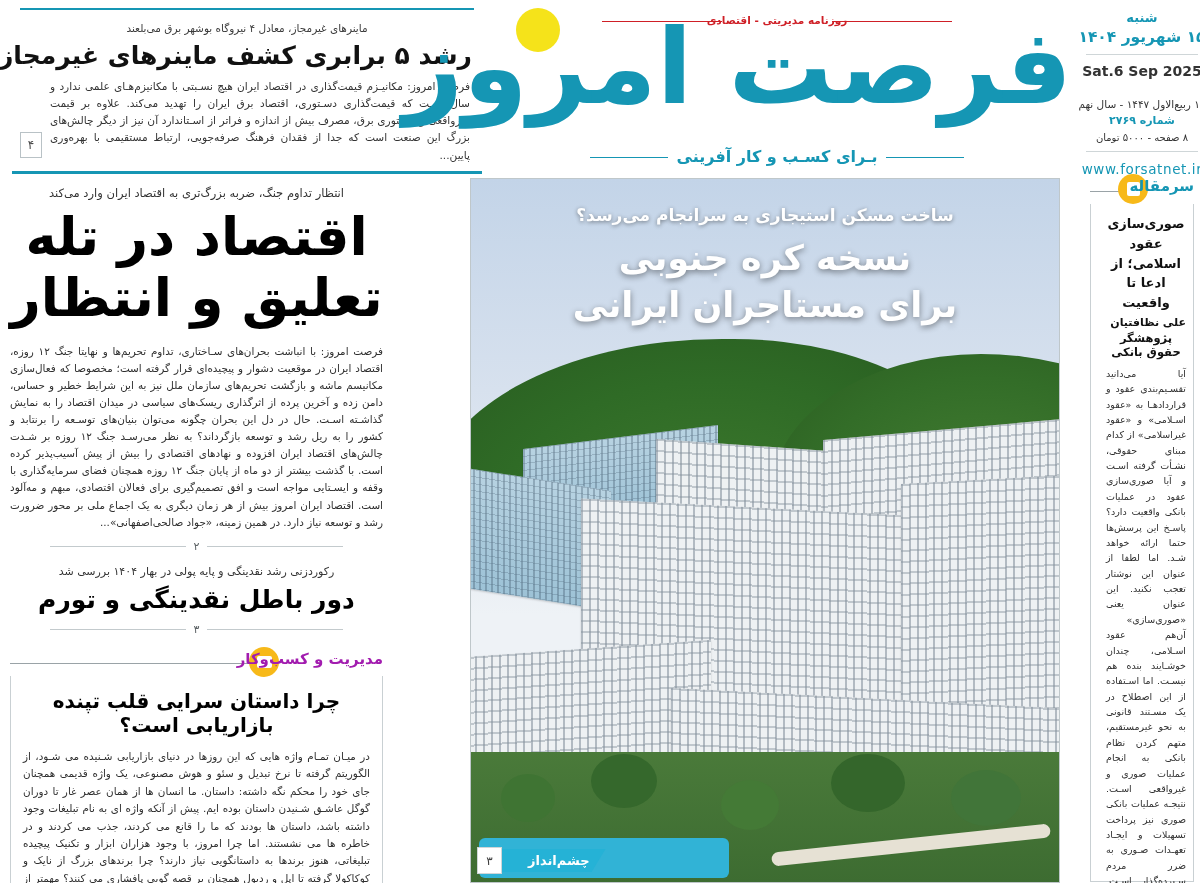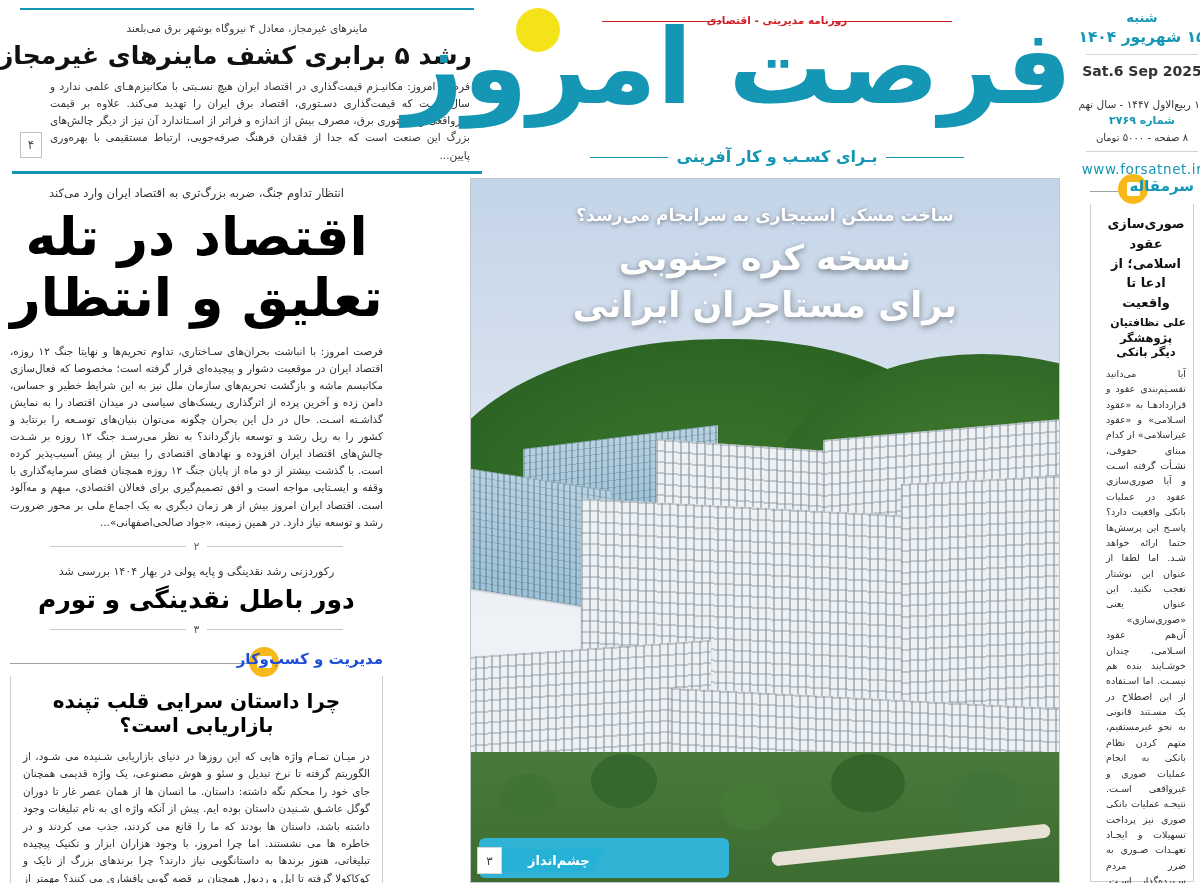--- a/index.html
+++ b/index.html
@@ -87,21 +87,21 @@
   .mini-rule { display:flex; align-items:center; gap:8px; margin:9px 40px 0 40px; }
   .mini-rule .ln { flex:1; height:1px; background:#c3cacd; }
   .mini-rule .nm { font-size:11px; color:#5b6164; }
 
   .sec2-kicker { font-size:11px; color:#333; text-align:center; margin-top:12px;}
   .sec2-head { font-size:25px; font-weight:700; color:#000; text-align:center; margin-top:7px; letter-spacing:-.5px;}
 
   
   .bizhdr { position:relative; height:26px; margin-top:14px; }
   .bizhdr .ln { position:absolute; left:0; right:118px; top:13px; height:1px; background:#9aa3a7;}
-  .bizhdr .ttl { position:absolute; right:0; top:0; font-size:15px; font-weight:700; color:#1d4ed8;}
+  .bizhdr .ttl { position:absolute; right:0; top:0; font-size:15px; font-weight:700; color:#a21caf;}
   .bizhdr .bdg {
     position:absolute; right:104px; top:-3px; width:30px; height:30px;
     border-radius:50%; background:#f7b919;
     display:flex; align-items:center; justify-content:center;
   }
   .bizhdr .bdg .gl { width:15px; height:12px; background:#fff; border-radius:2px; }
   .bizbox { border:1px solid #c9d0d3; border-top:none; padding:13px 12px 6px 12px; }
   .biz-title { font-size:20px; font-weight:700; color:#000; text-align:center; letter-spacing:-.4px;}
   .biz-body { font-size:10.4px; line-height:1.68; color:#2e2e2e; text-align:justify; margin-top:11px;}
 
@@ -310,19 +310,19 @@
     <div class="edhdr">
       <span class="ln"></span>
       <span class="bdg">
           <span class="gl"></span>
         </span>
       <span class="ttl">سرمقاله</span>
     </div>
     <div class="edbox">
       <div class="ed-title">صوری‌سازی عقود اسلامی؛ از ادعا تا واقعیت</div>
       <div class="ed-author">علی نظافتیان</div>
-      <div class="ed-role">پژوهشگر دیگر بانکی</div>
+      <div class="ed-role">پژوهشگر حقوق بانکی</div>
       <div class="ed-body">آیا می‌دانید تقسـیم‌بندی عقود و قراردادهـا به «عقود اسـلامی» و «عقود غیراسلامی» از کدام مبنای حقوقی، نشـأت گرفته اسـت و آیا صوری‌سازی عقود در عملیات بانکی واقعیت دارد؟ پاسـخ این پرسش‌ها حتما ارائه خواهد شـد. اما لطفا از عنوان این نوشتار تعجب نکنید. این عنوان یعنی «صوری‌سازی» آن‌هم عقود اسـلامی، چندان خوشـایند بنده هم نیسـت. اما اسـتفاده از این اصطلاح در یک مسـتند قانونی به نحو غیرمستقیم، متهم کردن نظام بانکی به انجام عملیات صوری و غیرواقعی اسـت. نتیجـه عملیات بانکی صوری نیز پرداخت تسهیلات و ایجـاد تعهـدات صـوری به ضرر مردم سـپرده‌گذار اسـت. اصرار بر صوری‌بـودن عقـود در عملیـات بانکی و این‌گونه برخورد با شـبکه بانکی کشور، شالوده اعتماد متقابل مردم و بانک‌هـا را از بین می‌برد و کاهش سـپرده‌های بانکی را در پی خواهد داشـت. به عنوان کسـی که با القای حقوقی و تا حدی موازین فقهـی آشناسـت، از مبنای فکری تقسـیم‌بندی عقـود و قراردادهـا بـه «عقـود اسـلامی» و «عقـود غیراسلامی» اطلاعی ندارم. در کتب معتبر حقوقی و مجموعـه وزین قانون مدنی، یک نوع تقسـیم‌بندی مشخص عقود و قراردادها به «عقود اسلامی» و...</div>
 
     </div>
   </div>
 
 </div>
 
 </body></html>

